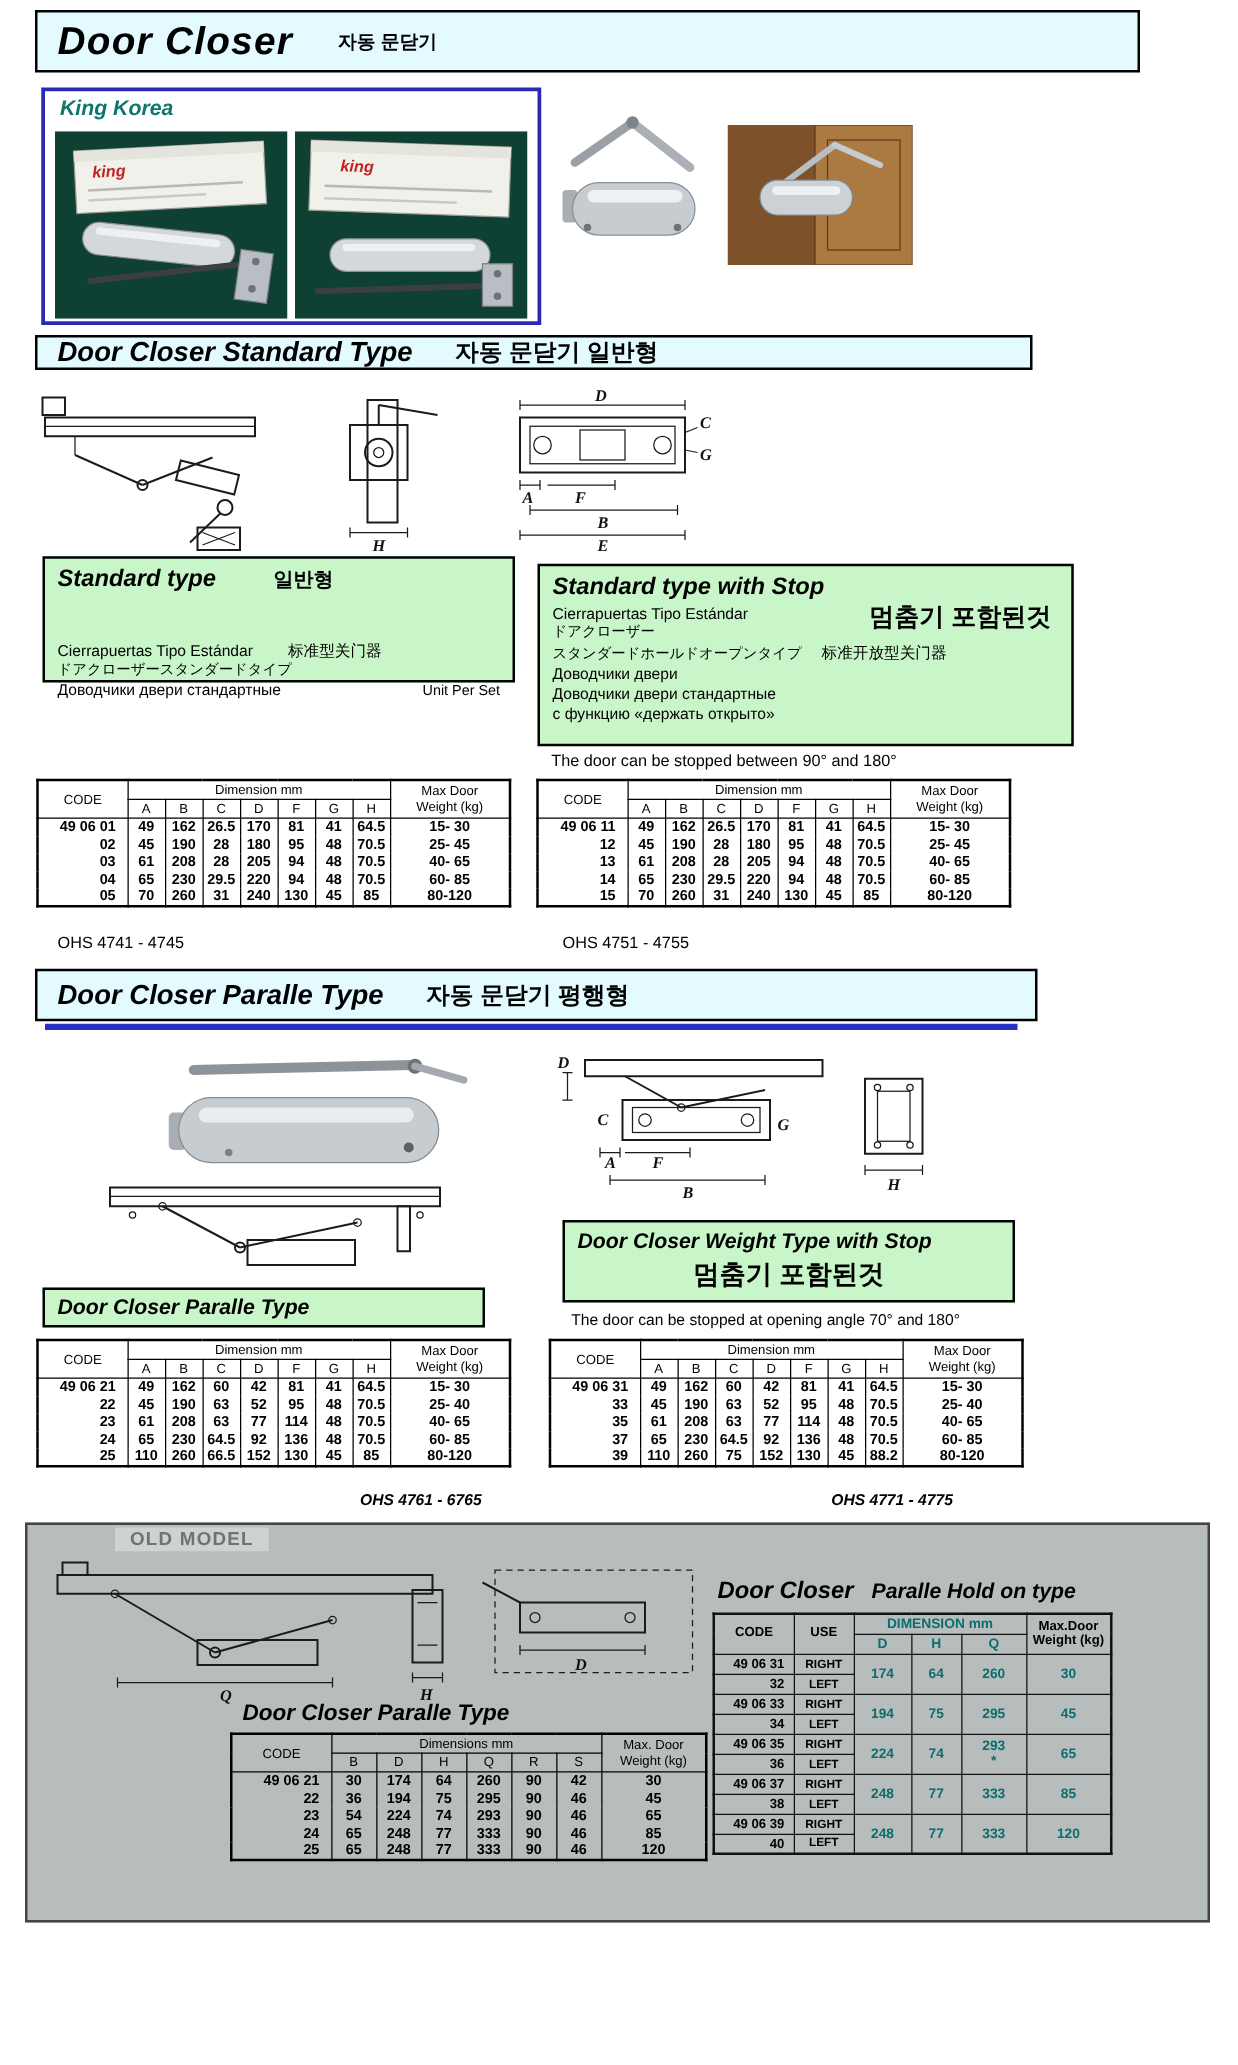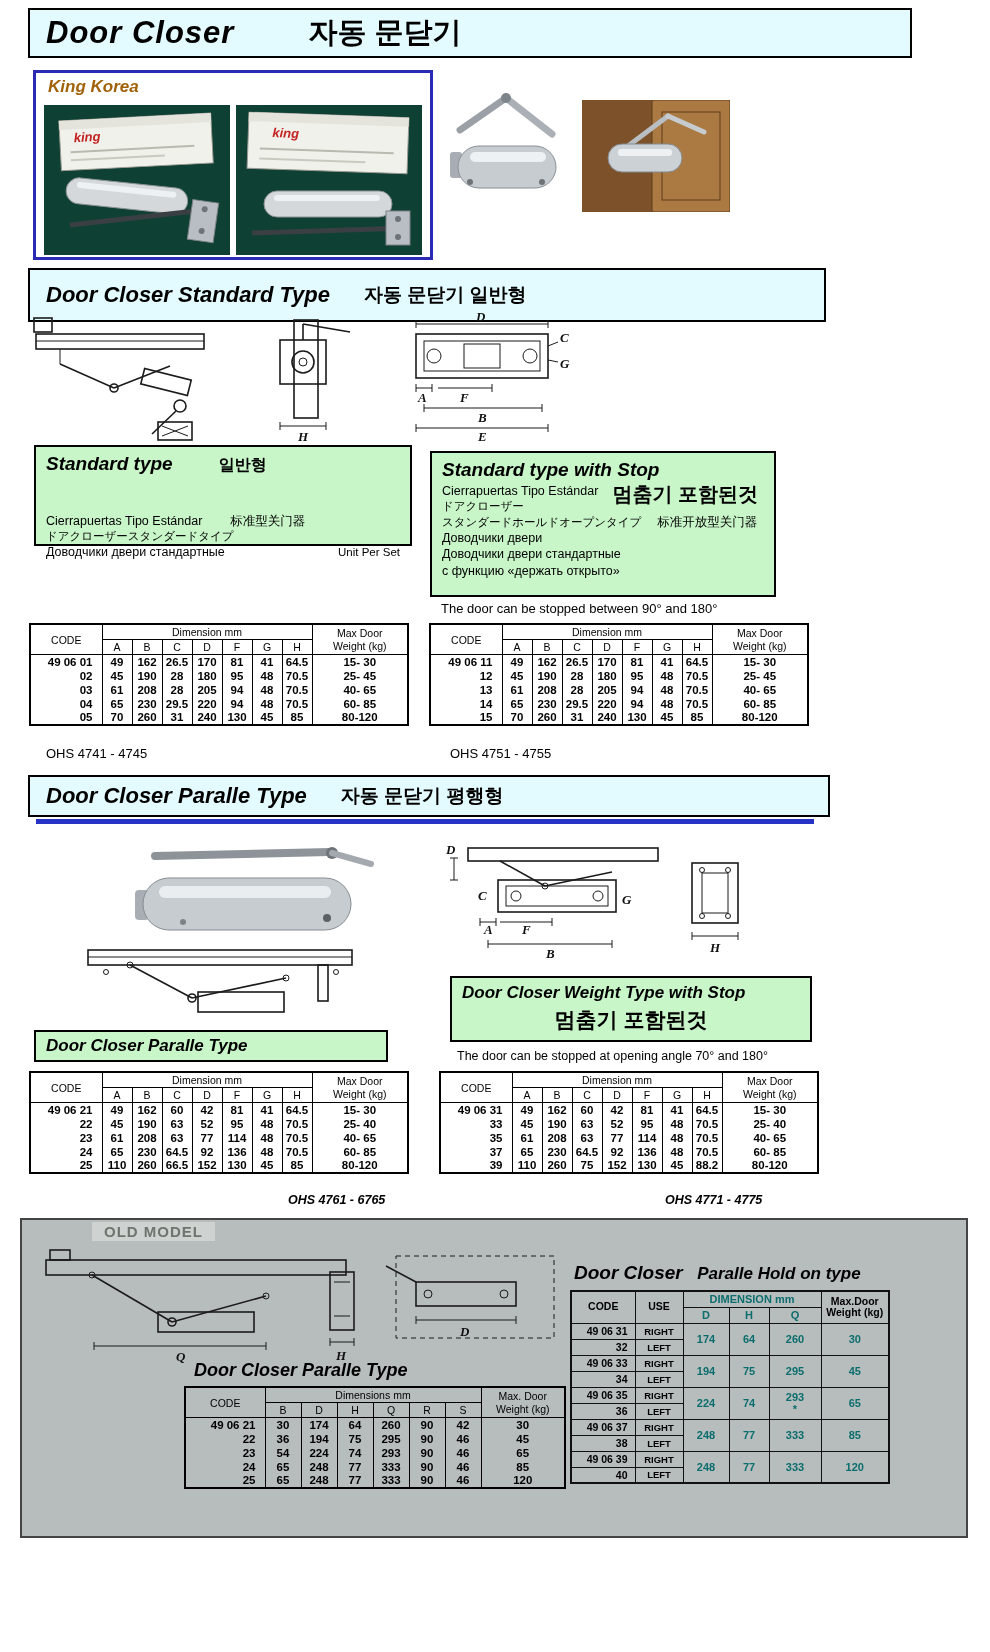--- a/index.html
+++ b/index.html
@@ -3,28 +3,28 @@
 <meta charset="utf-8">
 <style>
   *{margin:0;padding:0;box-sizing:border-box;}
   body{background:#ffffff;}
   .page{position:relative;width:990px;height:1652px;background:#fff;font-family:"Liberation Sans",sans-serif;color:#000;overflow:hidden;}
   .abs{position:absolute;}
 
   
   .cyan-bar{background:#e3fbff;border:2px solid #000;display:flex;align-items:center;padding:0 16px;}
   .page-title .title-en{font-size:31px;font-weight:bold;font-style:italic;letter-spacing:1px;}
-  .page-title .title-ko{font-size:29px;font-weight:bold;margin-left:74px;}
+  .page-title .title-ko{font-size:15px;font-weight:bold;margin-left:36px;}
   .sec-title-en{font-size:22px;font-weight:bold;font-style:italic;}
   .sec-title-ko{font-size:19px;font-weight:bold;margin-left:34px;}
   .blue-rule{background:#2733c4;height:5px;}
 
   
   .blue-box{border:3px solid #2a2ab4;background:#fff;}
-  .brand-label{font-size:17px;font-weight:bold;font-style:italic;color:#a16207;}
+  .brand-label{font-size:17px;font-weight:bold;font-style:italic;color:#0f766e;}
 
   
   .green-box{background:#c9f6c9;border:2px solid #000;padding:5px 10px;line-height:1.3;}
   .gb-title{font-size:19px;font-weight:bold;font-style:italic;}
   .gb-ko{font-size:16px;font-weight:bold;}
   .gb-line{font-size:12.5px;}
   .gb-line-small{font-size:11.5px;}
   .gb-big-ko{font-size:20px;font-weight:bold;}
   .note-text{font-size:13px;}
 
@@ -125,21 +125,21 @@
   <svg class="abs" style="left:582px;top:100px;" width="148" height="112" viewBox="0 0 148 112">
     <rect x="0" y="0" width="148" height="112" fill="#7d5129"></rect>
     <rect x="70" y="0" width="78" height="112" fill="#aa7a42" stroke="#5e3c1c"></rect>
     <rect x="80" y="12" width="58" height="88" fill="none" stroke="#5e3c1c"></rect>
     <line x1="46" y1="46" x2="86" y2="16" stroke="#b9bec2" stroke-width="5" stroke-linecap="round"></line>
     <line x1="86" y1="16" x2="122" y2="32" stroke="#c6cbcf" stroke-width="5" stroke-linecap="round"></line>
     <rect x="26" y="44" width="74" height="28" rx="14" fill="#ccd1d5" stroke="#83898e"></rect>
     <rect x="36" y="49" width="54" height="7" rx="3" fill="#eef1f3"></rect>
   </svg>
 
-  <div class="abs cyan-bar" style="left:28px;top:268px;width:798px;height:54px;padding-left:16px;">
+  <div class="abs cyan-bar" style="left:28px;top:268px;width:798px;height:28px;padding-left:16px;">
     <span class="sec-title-en">Door Closer Standard Type</span>
     <span class="sec-title-ko">자동 문닫기 일반형</span>
   </div>
 
   <svg class="abs" style="left:30px;top:314px;" width="200" height="130" viewBox="0 0 200 130">
     <rect x="6" y="20" width="168" height="15" class="ln"></rect>
     <line x1="6" y1="27" x2="174" y2="27" class="lt"></line>
     <rect x="4" y="4" width="18" height="14" class="ln"></rect>
     <line x1="30" y1="35" x2="30" y2="50" class="lt"></line>
     <line x1="30" y1="50" x2="84" y2="74" class="ln"></line>
@@ -195,21 +195,21 @@
       <span class="gb-line">Cierrapuertas Tipo Estándar</span>
       <span class="gb-line" style="margin-left:28px;margin-top:36px;">标准型关门器</span>
     </div>
     <div class="gb-line-small">ドアクローザースタンダードタイプ</div>
     <div style="display:flex;align-items:baseline;">
       <span class="gb-line">Доводчики двери стандартные</span>
       <span class="gb-line-small" style="margin-left:auto;">Unit Per Set</span>
     </div>
   </div>
 
-  <div class="abs green-box" style="left:430px;top:451px;width:346px;height:146px;">
+  <div class="abs green-box" style="left:430px;top:451px;width:429px;height:146px;">
     <div class="gb-title">Standard type with Stop</div>
     <div class="gb-line">Cierrapuertas Tipo Estándar</div>
     <div class="abs gb-big-ko" style="right:16px;top:28px;">멈춤기 포함된것</div>
     <div class="gb-line-small">ドアクローザー</div>
     <div style="display:flex;align-items:baseline;">
       <span class="gb-line-small">スタンダードホールドオープンタイプ</span>
       <span class="gb-line" style="margin-left:16px;">标准开放型关门器</span>
     </div>
     <div class="gb-line">Доводчики двери</div>
     <div class="gb-line">Доводчики двери стандартные</div>

